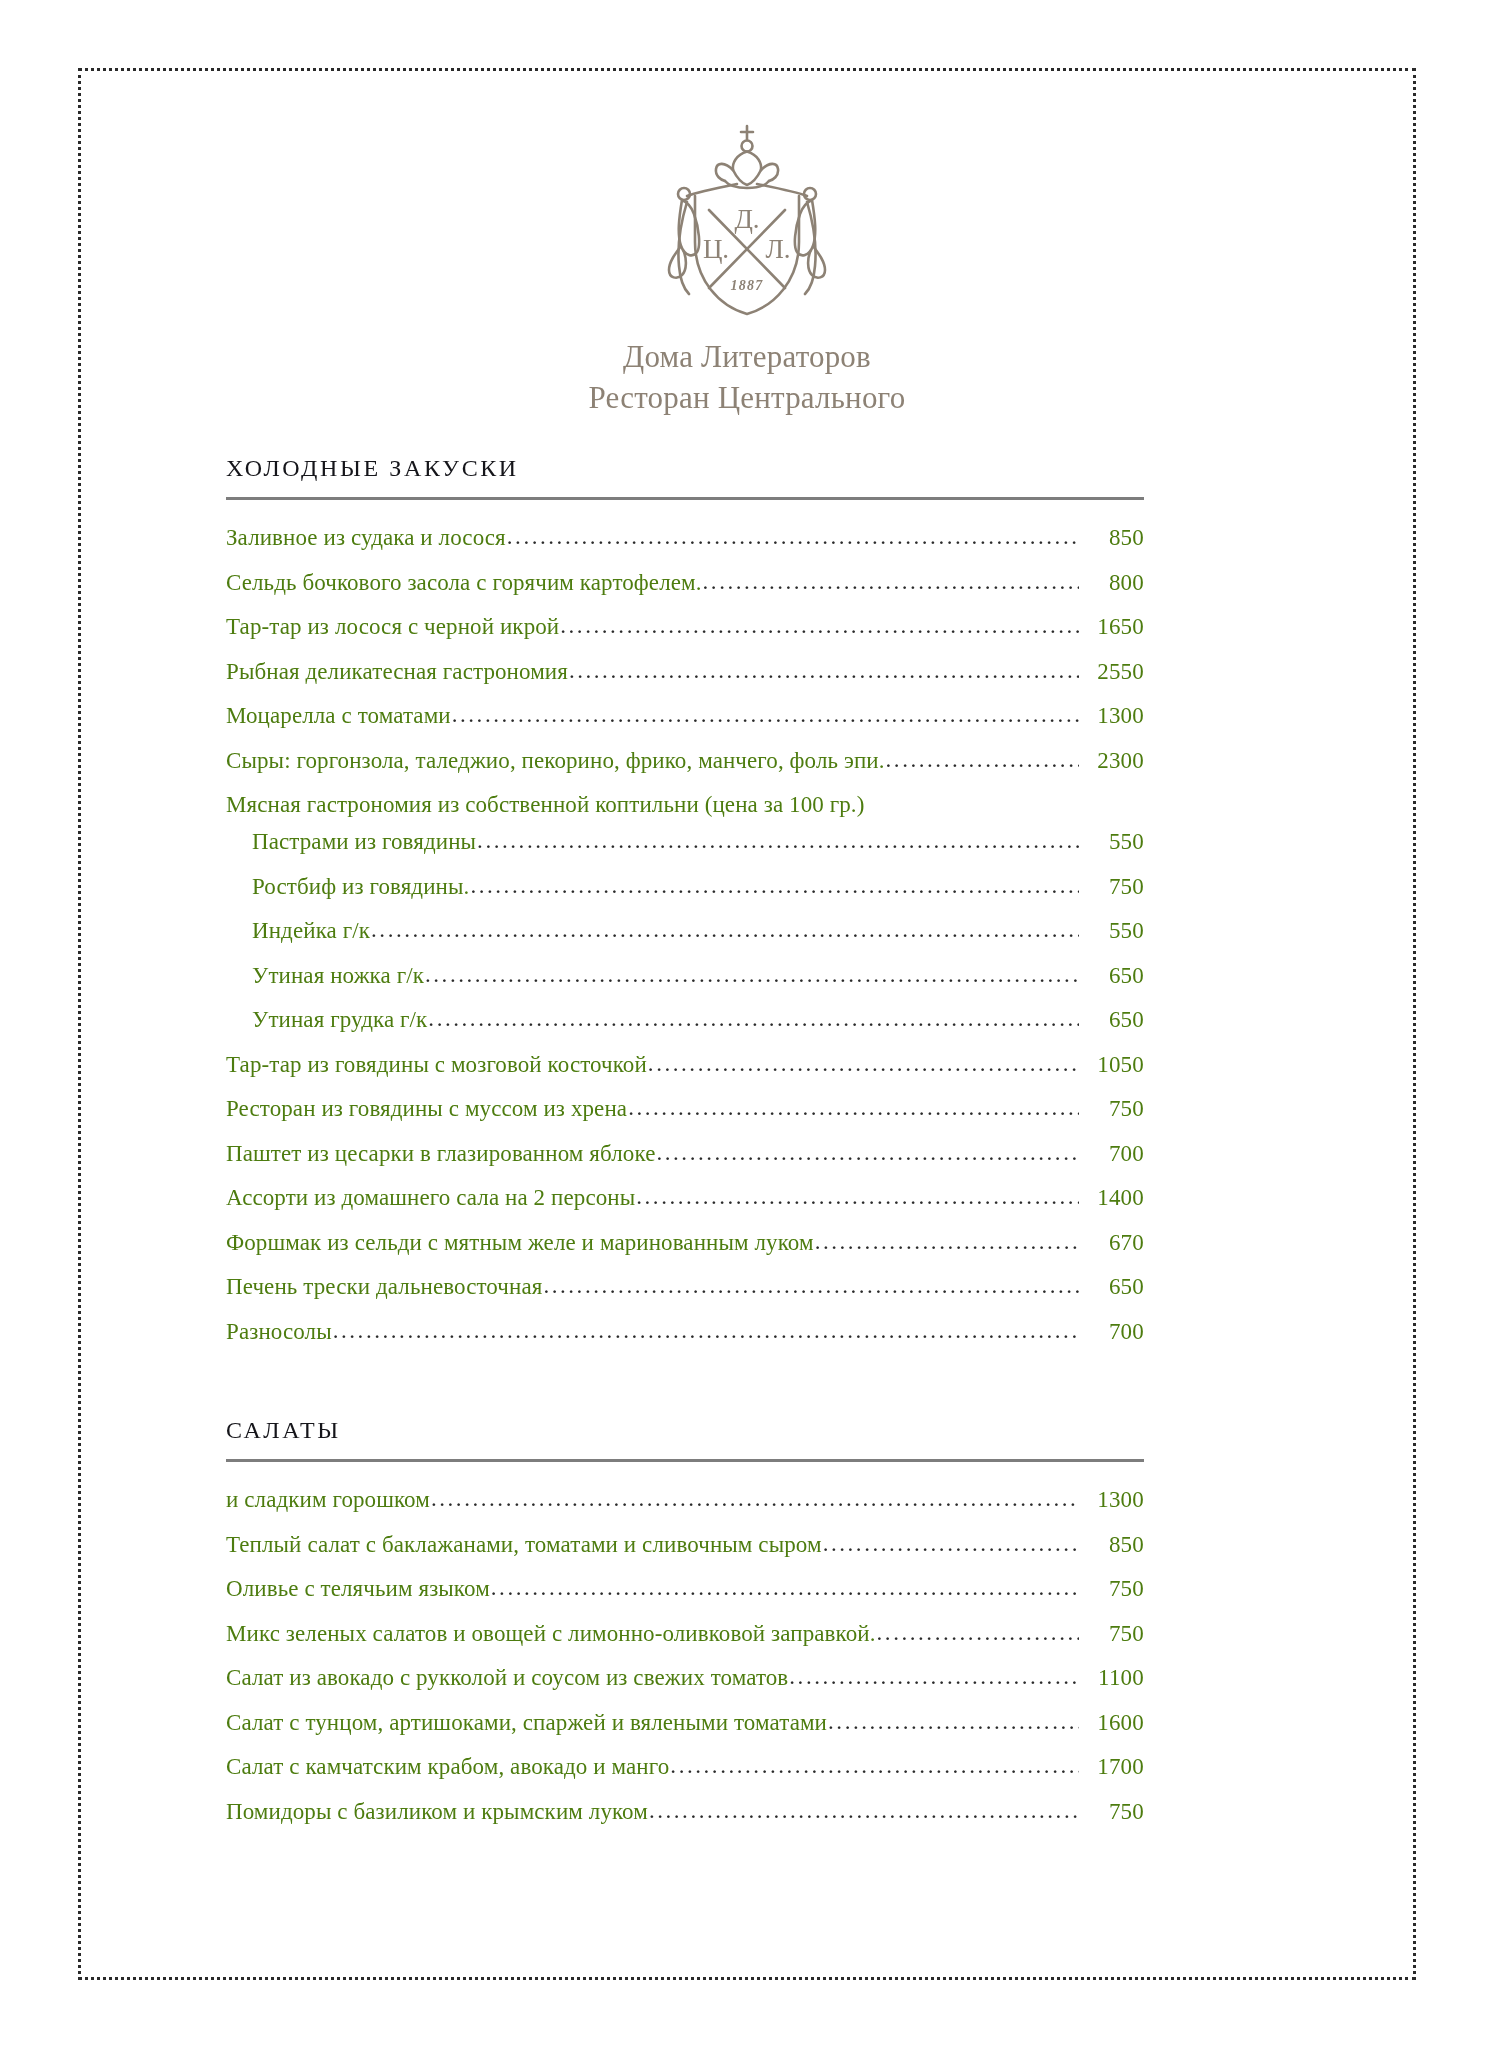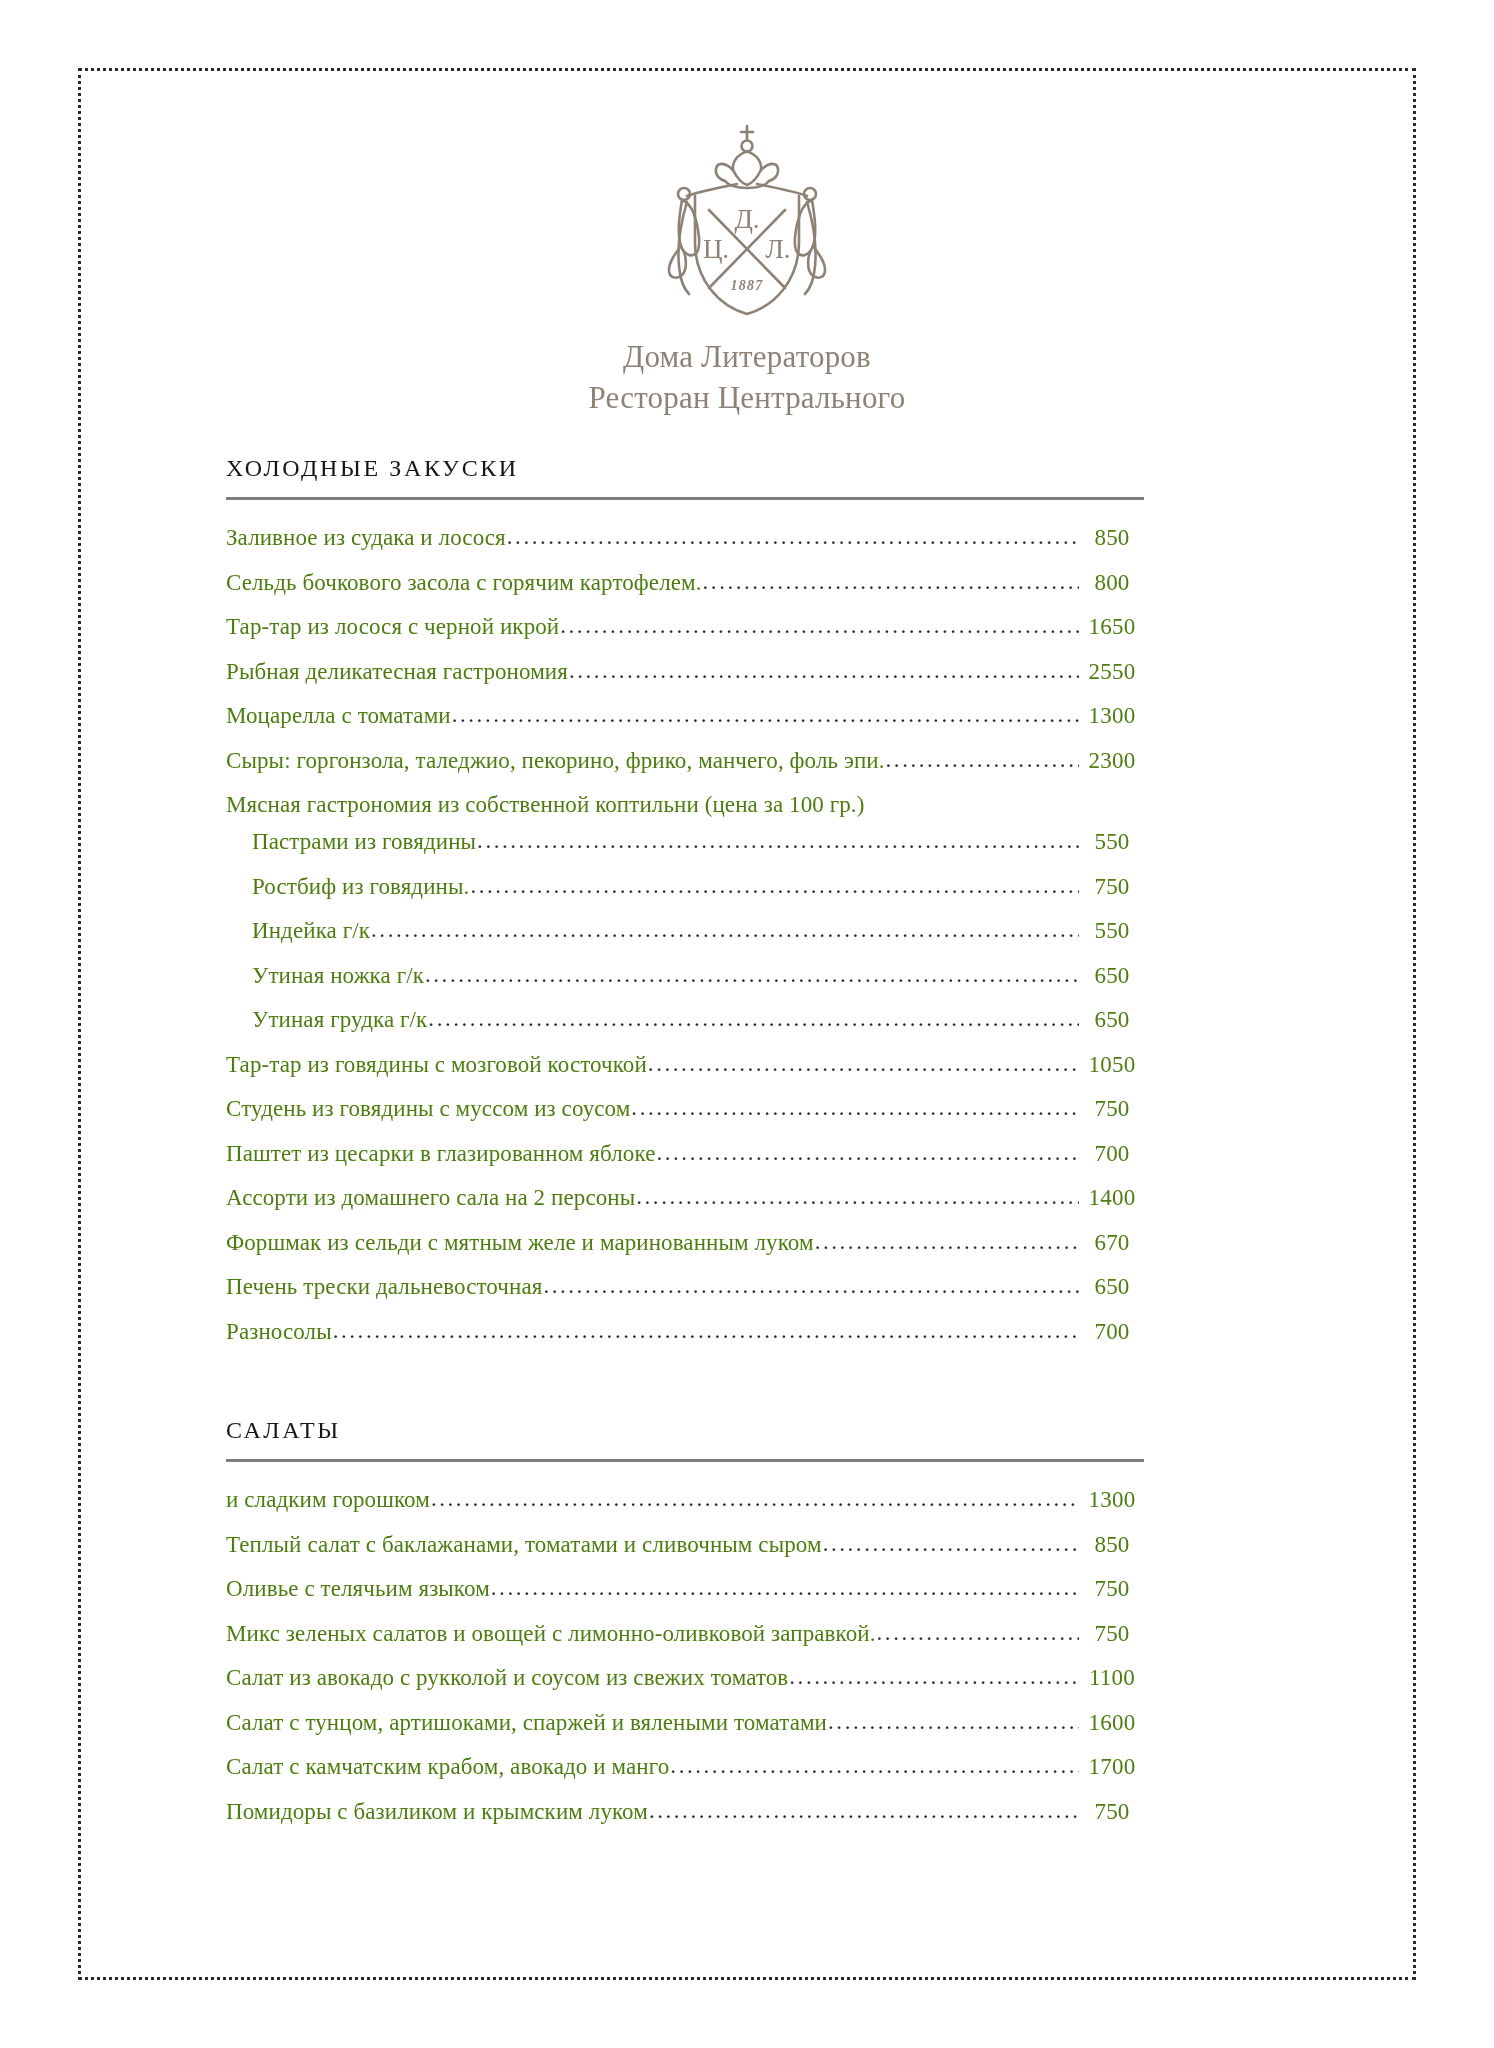--- a/index.html
+++ b/index.html
@@ -118,21 +118,21 @@
     position: absolute;
     left: 0;
     bottom: 0px;
     letter-spacing: -1.6px;
     font-size: 23px;
     color: #2a2a2a;
     white-space: nowrap;
   }
   .item .pr {
     flex: 0 0 auto;
-    text-align: center;
+    text-align: right;
     min-width: 64px;
     letter-spacing: 0.2px;
   }
 
   
   .item.sub { padding-left: 26px; }
 
   
   .item.wrap-first { margin-bottom: 14px; }
 
@@ -257,21 +257,21 @@
               <span class="nm">Утиная грудка г/к</span>
               <span class="leader"></span>
               <span class="pr">650</span>
             </div>
             <div class="item">
               <span class="nm">Тар-тар из говядины с мозговой косточкой</span>
               <span class="leader"></span>
               <span class="pr">1050</span>
             </div>
             <div class="item">
-              <span class="nm">Студень из говядины с муссом из соусом</span>
+              <span class="nm">Ресторан из говядины с муссом из хрена</span>
               <span class="leader"></span>
               <span class="pr">750</span>
             </div>
             <div class="item">
               <span class="nm">Паштет из цесарки в глазированном яблоке</span>
               <span class="leader"></span>
               <span class="pr">700</span>
             </div>
             <div class="item">
               <span class="nm">Ассорти из домашнего сала на 2 персоны</span>

